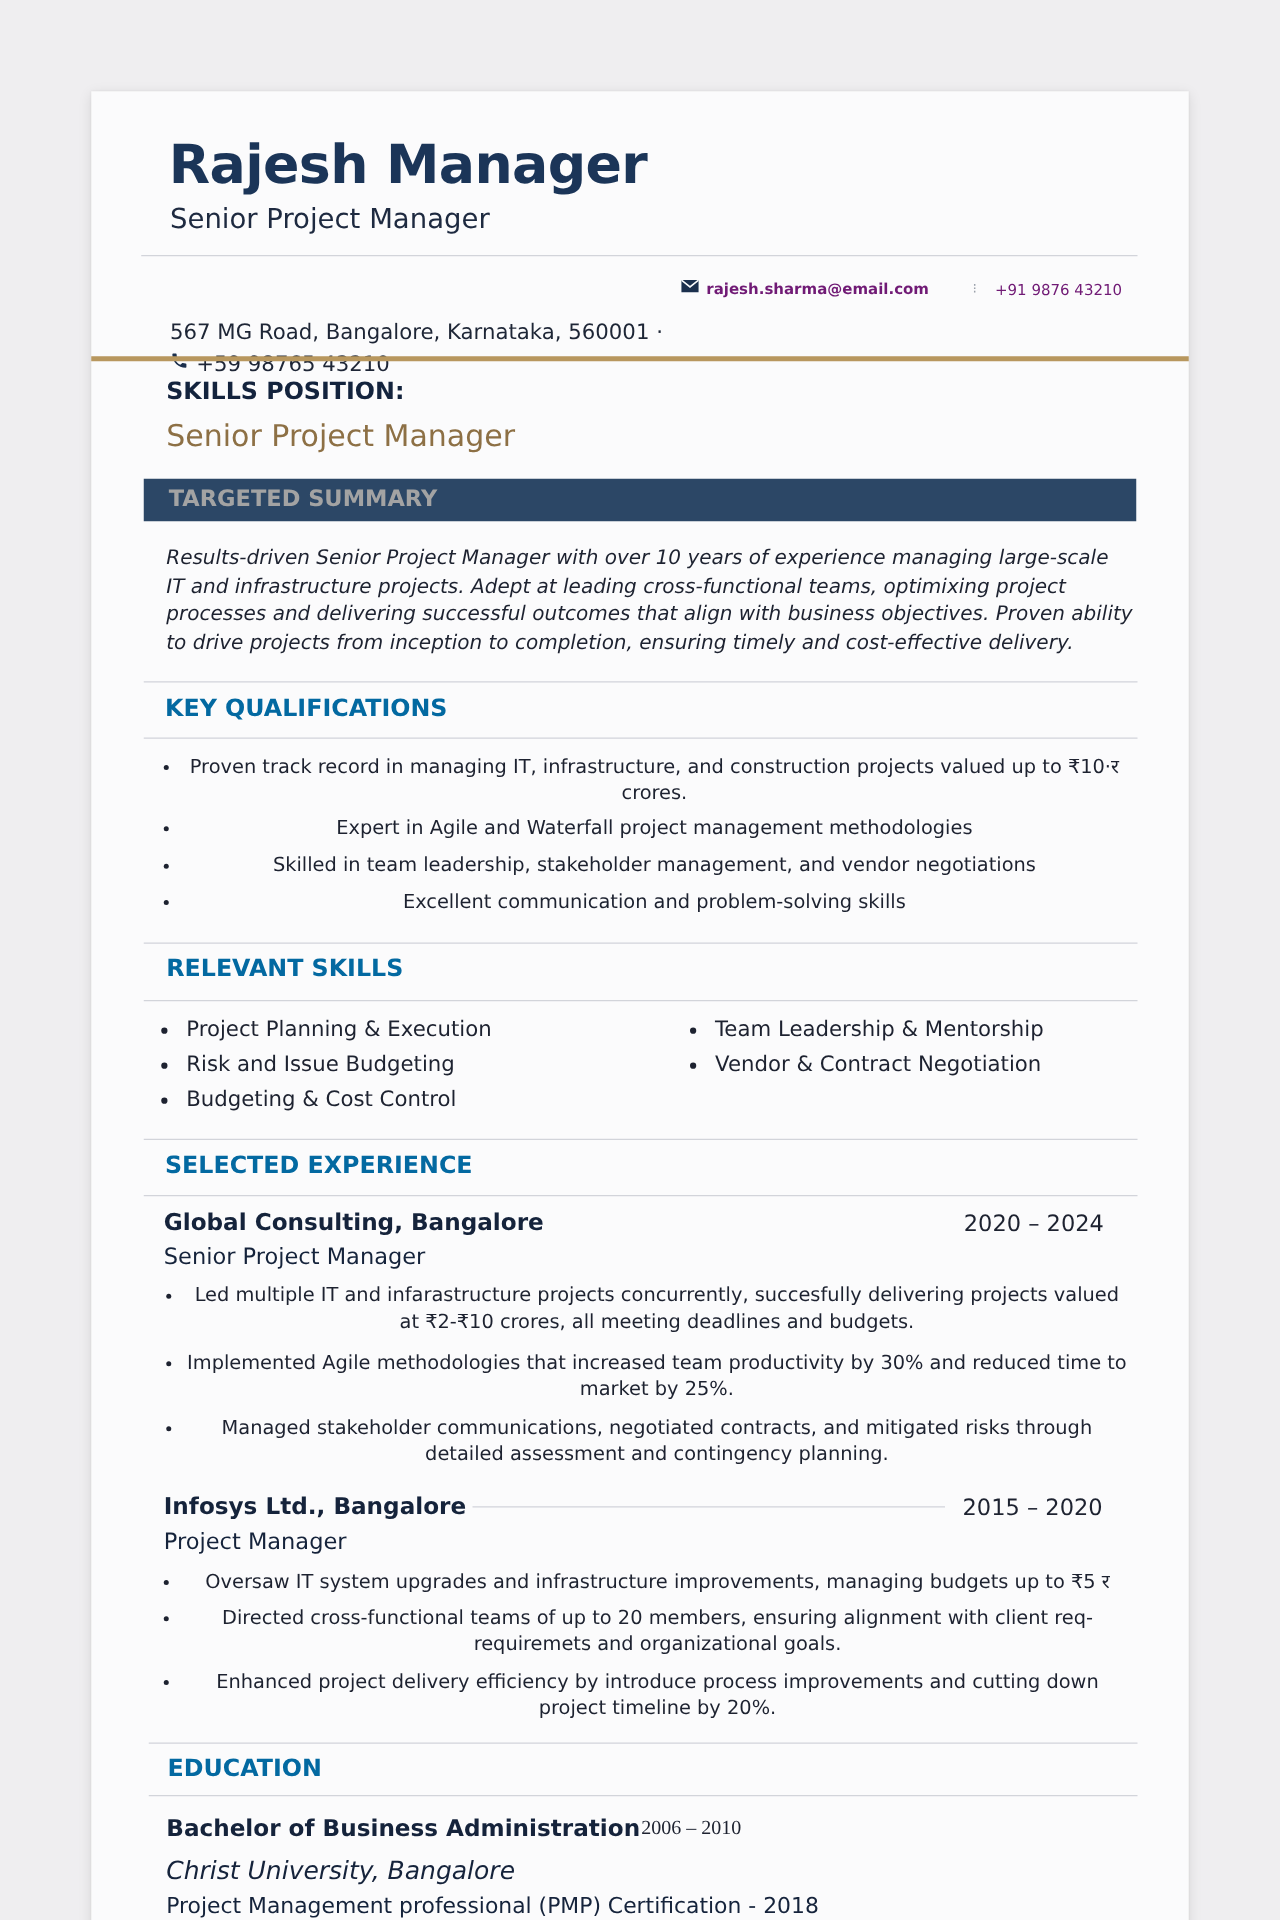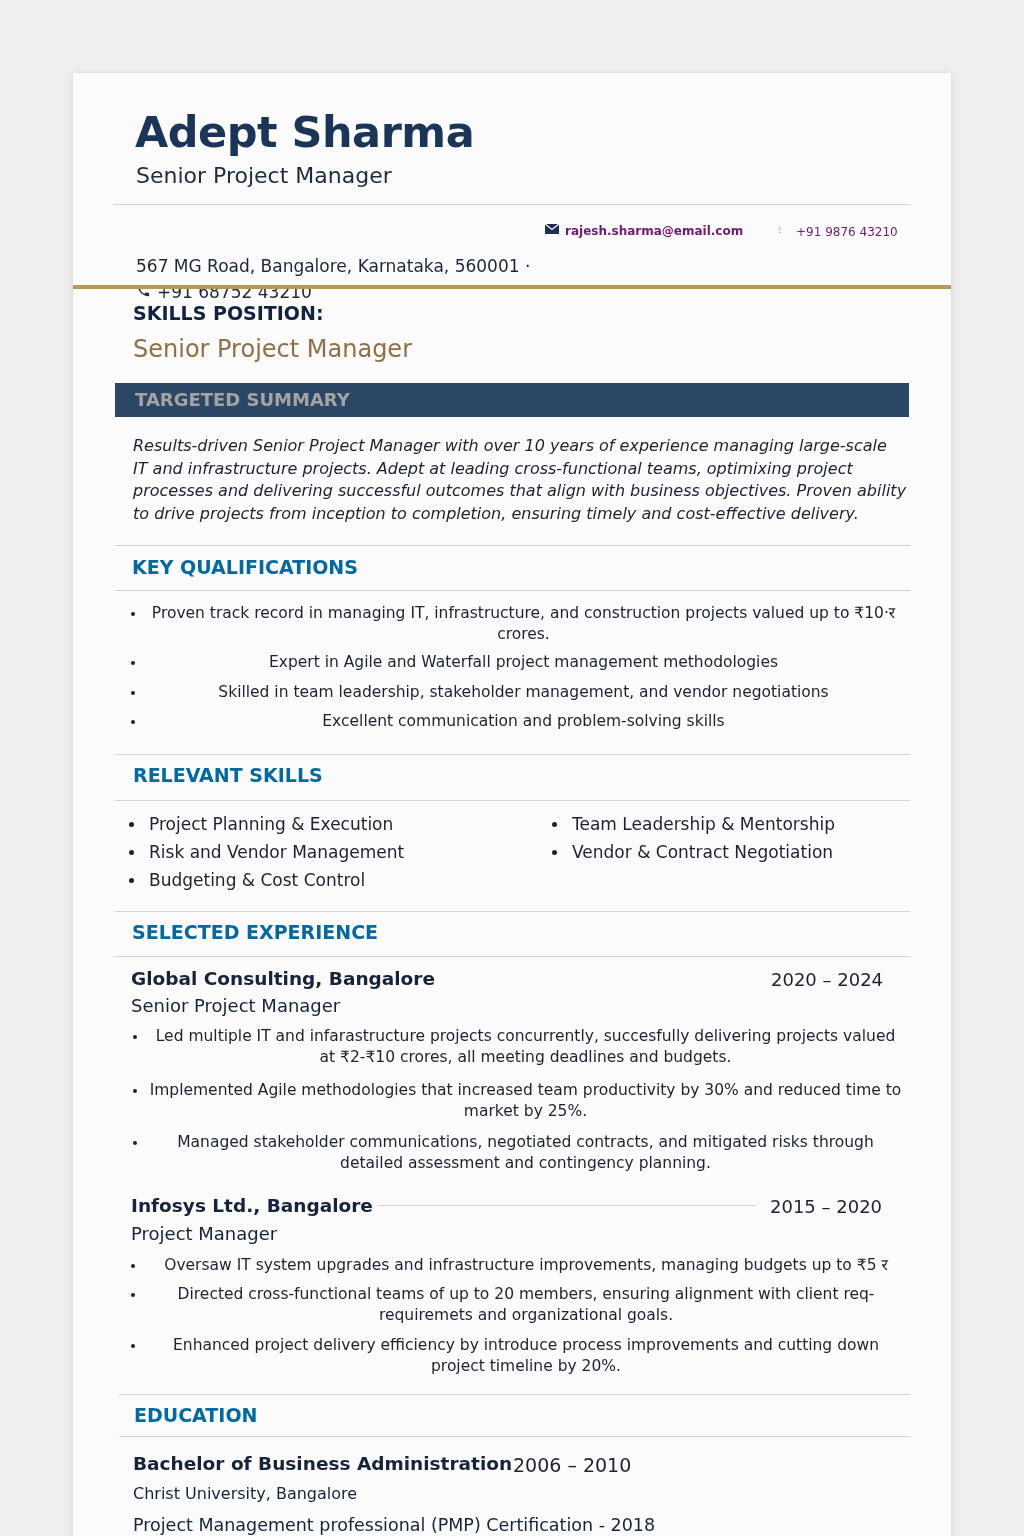--- a/index.html
+++ b/index.html
@@ -81,21 +81,21 @@
   .company { font-size: 18.5px; font-weight: bold; color: #15233b; white-space: nowrap; }
   .role { font-size: 18px; color: #15233b; white-space: nowrap; }
   .dates { font-size: 18px; color: #1d2230; white-space: nowrap; }
   .icon { display: inline-block; vertical-align: middle; }
 </style>
 </head>
 <body>
 
 <div class="page">
 
-  <div class="abs name">Adept Sharma</div>
+  <div class="abs name">Rajesh Manager</div>
   <div class="abs subtitle">Senior Project Manager</div>
   <div class="hr-light" style="left:40px; top:131px; width:797px;"></div>
 
   <div class="abs contact-line" style="left:63px; top:147px;">567 MG Road, Bangalore, Karnataka, 560001 ·</div>
 
   <div class="abs contact-small" style="left:472px; top:151px;">
     <span class="icon" style="margin-right:6px; margin-top:-3px;">
       <svg width="14" height="10" viewBox="0 0 14 10">
           <rect x="0" y="0" width="14" height="10" fill="#1b2f4d"></rect>
           <path d="M0 0 L7 5.5 L14 0" stroke="#fbfbfc" stroke-width="1.3" fill="none"></path>
@@ -103,21 +103,21 @@
     </span><span class="email">rajesh.sharma@email.com</span>
   </div>
   <div class="abs contact-small" style="left:705px; top:151px; color:#9aa0aa; font-size:11px;">⁝</div>
   <div class="abs contact-small" style="left:723px; top:152px;">+91 9876 43210</div>
 
   <div class="abs contact-line" style="left:63px; top:173px;">
     <span class="icon" style="margin-right:6px; margin-top:-3px;">
       <svg width="15" height="15" viewBox="0 0 24 24">
           <path fill="#1b2f4d" d="M6.6 10.8c1.4 2.8 3.8 5.1 6.6 6.6l2.2-2.2c.3-.3.7-.4 1-.2 1.1.4 2.3.6 3.6.6.6 0 1 .4 1 1V20c0 .6-.4 1-1 1C10.6 21 3 13.4 3 4c0-.6.4-1 1-1h3.5c.6 0 1 .4 1 1 0 1.3.2 2.5.6 3.6.1.3 0 .7-.2 1L6.6 10.8z"></path>
         </svg>
-    </span><span>+91 68752 43210</span>
+    </span><span>+59 98765 43210</span>
   </div>
 
   <div class="abs gold-rule"></div>
 
   <div class="abs target-label">SKILLS POSITION:</div>
   <div class="abs target-value">Senior Project Manager</div>
 
   <div class="abs summary-bar">
     <span>TARGETED SUMMARY</span>
   </div>
@@ -136,21 +136,21 @@
     <li style="margin-bottom:9px;">Expert in Agile and Waterfall project management methodologies</li>
     <li style="margin-bottom:8px;">Skilled in team leadership, stakeholder management, and vendor negotiations</li>
     <li>Excellent communication and problem-solving skills</li>
   </ul>
 
   <div class="hr-light" style="left:42px; top:681px; width:795px;"></div>
   <div class="abs sec-title" style="left:60px; top:691px;">RELEVANT SKILLS</div>
   <div class="hr-light" style="left:42px; top:727px; width:795px;"></div>
   <div class="abs" style="left:56px; top:741px;">
     <div class="skill" style="margin-bottom:8px;">Project Planning &amp; Execution</div>
-    <div class="skill" style="margin-bottom:8px;">Risk and Vendor Management</div>
+    <div class="skill" style="margin-bottom:8px;">Risk and Issue Budgeting</div>
     <div class="skill">Budgeting &amp; Cost Control</div>
   </div>
   <div class="abs" style="left:479px; top:741px;">
     <div class="skill" style="margin-bottom:8px;">Team Leadership &amp; Mentorship</div>
     <div class="skill">Vendor &amp; Contract Negotiation</div>
   </div>
 
   <div class="hr-light" style="left:42px; top:838px; width:795px;"></div>
   <div class="abs sec-title" style="left:59px; top:848px;">SELECTED EXPERIENCE</div>
   <div class="hr-light" style="left:42px; top:883px; width:795px;"></div>
@@ -171,16 +171,16 @@
   <ul class="abs bul" style="left:58px; top:1182px; width:775px;">
     <li style="margin-bottom:8px;">Oversaw IT system upgrades and infrastructure improvements, managing budgets up to ₹5 र</li>
     <li style="margin-bottom:9px;">Directed cross-functional teams of up to 20 members, ensuring alignment with client req- requiremets and organizational goals.</li>
     <li>Enhanced project delivery efficiency by introduce process improvements and cutting down project timeline by 20%.</li>
   </ul>
 
   <div class="hr-light" style="left:46px; top:1321px; width:791px;"></div>
   <div class="abs sec-title" style="left:61px; top:1331px;">EDUCATION</div>
   <div class="hr-light" style="left:46px; top:1363px; width:791px;"></div>
   <div class="abs company" style="left:60px; top:1380px;">Bachelor of Business Administration</div>
-  <div class="abs dates" style="left:440px; top:1381px; font-size:19px;">2006 – 2010</div>
-  <div class="abs role" style="left:60px; top:1411px; font-size:16px;">Christ University, Bangalore</div>
+  <div class="abs dates" style="left:440px; top:1381px; font-size:16px;font-family:Liberation Serif, serif;">2006 – 2010</div>
+  <div class="abs role" style="left:60px; top:1411px; font-size:20px;font-style:italic;">Christ University, Bangalore</div>
   <div class="abs role" style="left:60px; top:1442px; font-size:17.5px;">Project Management professional (PMP) Certification - 2018</div>
 </div>
 
 </body></html>

